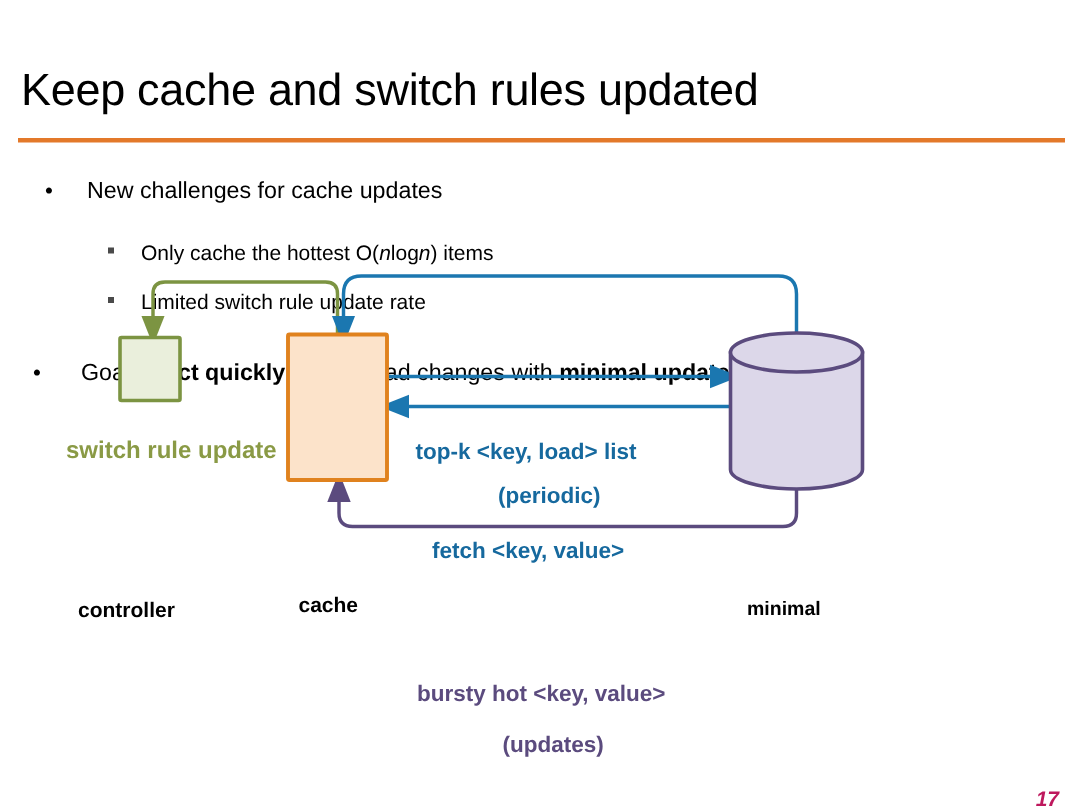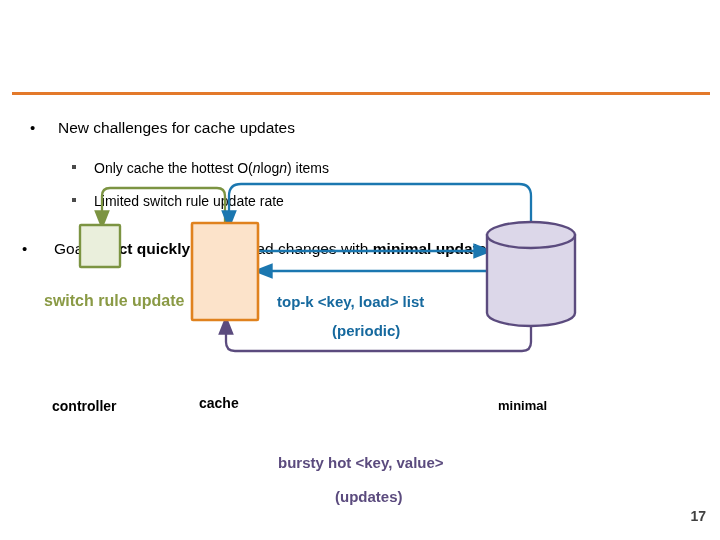--- a/index.html
+++ b/index.html
@@ -118,31 +118,33 @@
   .lbl-bursty   { left: 278px; top: 454px; font-size: 15px; color: #5B4B7E; }
   .lbl-instant  { left: 335px; top: 488px; font-size: 15px; color: #5B4B7E; }
   .lbl-controller { left: 52px;  top: 398px; font-size: 14px; color: #000000; text-align: center; }
   .lbl-cache      { left: 199px; top: 395px; font-size: 14px; color: #000000; }
   .lbl-backend    { left: 498px; top: 398px; font-size: 13px; color: #000000; }
 
   
   .page-num {
     position: absolute;
     right: 14px;
-    bottom: 16px;
+    bottom: 0;
     font-size: 14px;
     font-weight: bold;
-    color: #404040;
+    color: #be185d;
+    font-style: italic;
   }
 </style>
 </head>
 <body>
 
 <div class="slide">
 
+  <div class="slide-title">Keep cache and switch rules updated</div>
   <div class="title-rule"></div>
 
   <div class="bullet-l1 b1">
     <span class="dot">•</span>
     <span class="btext">New challenges for cache updates</span>
   </div>
 
   <div class="bullet-l2 b2">
     <span class="sqr"></span>
     <span class="btext">
@@ -193,20 +195,21 @@
       <path d="M487,365 L487,443 A44,13 0 0 0 575,443 L575,365 Z" fill="#DCD7E9" stroke="#5B4B7E" stroke-width="2.4"></path>
       <ellipse cx="531" cy="365" rx="44" ry="13" fill="#DCD7E9" stroke="#5B4B7E" stroke-width="2.4"></ellipse>
     </g>
   </svg>
 
   <div class="dlabel lbl-switch">switch rule update</div>
 
   <div class="dlabel lbl-topk">top-k &lt;key, load&gt; list</div>
   <div class="dlabel lbl-periodic">(periodic)</div>
 
+  <div class="dlabel lbl-fetch">fetch &lt;key, value&gt;</div>
 
   <div class="dlabel lbl-bursty">bursty hot &lt;key, value&gt;</div>
   <div class="dlabel lbl-instant">(updates)</div>
 
   <div class="dlabel lbl-controller">controller</div>
   <div class="dlabel lbl-cache">cache</div>
   <div class="dlabel lbl-backend">minimal</div>
 
   <div class="page-num">17</div>
 

